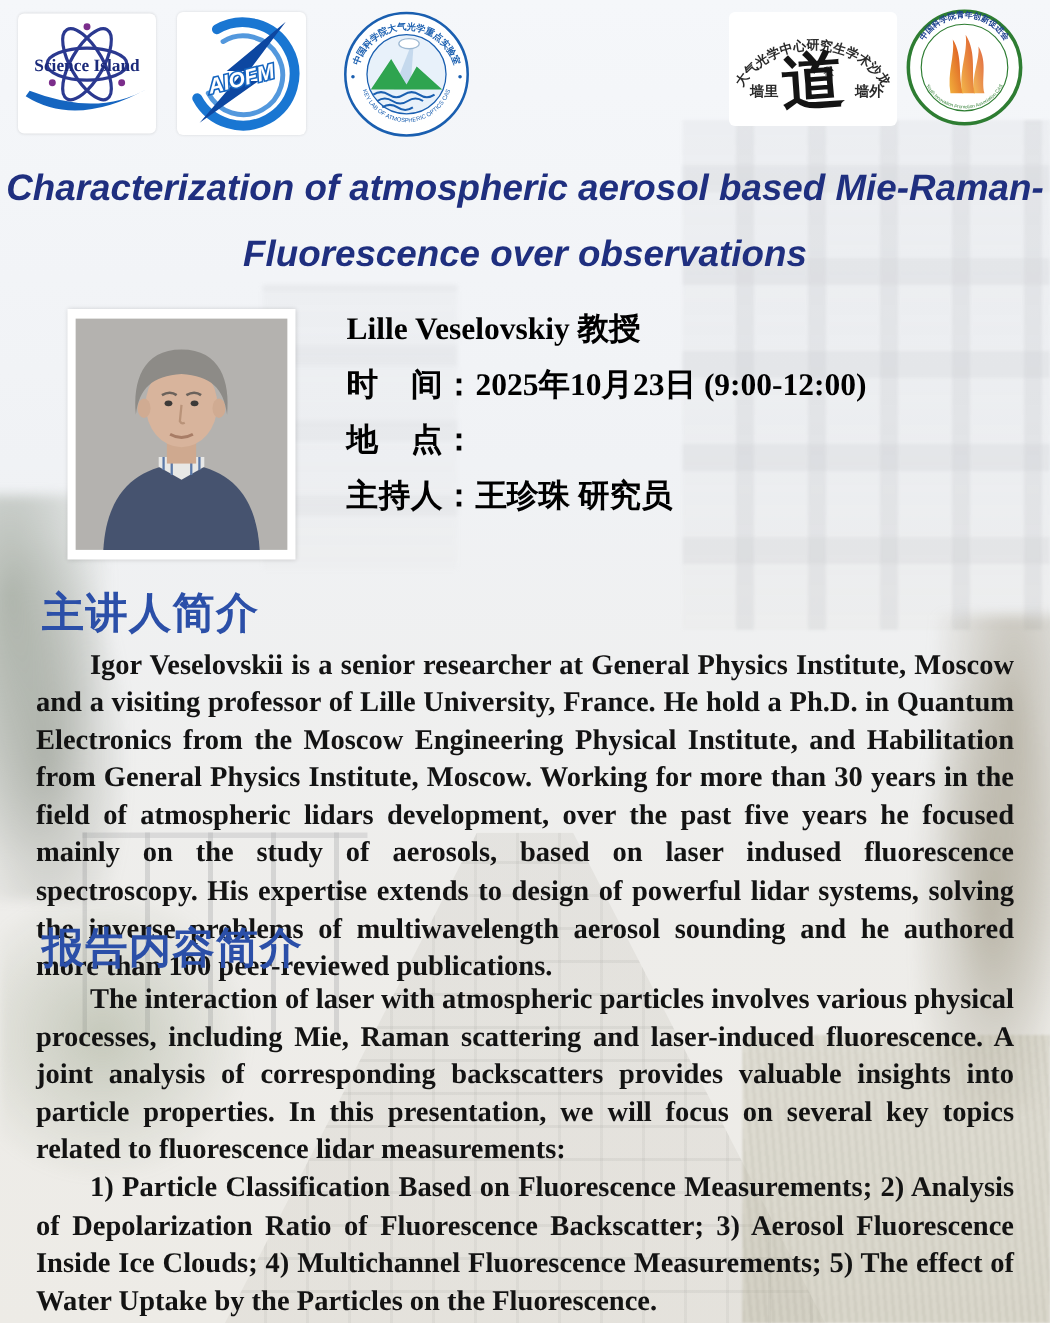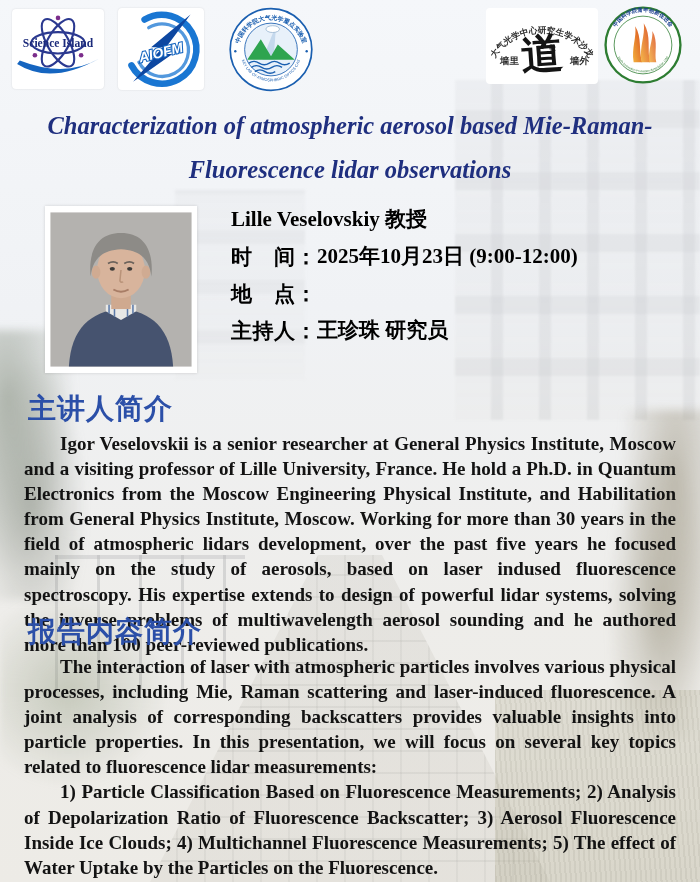--- a/index.html
+++ b/index.html
@@ -55,21 +55,21 @@
   .content{position:absolute;inset:0;z-index:1;}
   .logo{position:absolute;background:#fff;border-radius:4px;box-shadow:0 0 2px rgba(0,0,0,.12);}
   .logo svg{display:block;width:100%;height:100%;}
   .logo-science{left:12px;top:9px;width:92px;height:80px;}
   .logo-aiofm{left:118px;top:8px;width:86px;height:82px;}
   .logo-keylab{left:227px;top:7px;width:88px;height:85px;background:transparent;box-shadow:none;}
   .logo-salon{left:486px;top:8px;width:112px;height:76px;box-shadow:none;}
   .logo-yipa{left:600px;top:6px;width:86px;height:78px;background:transparent;box-shadow:none;}
 
   .title-block{position:absolute;left:0;top:104px;width:700px;text-align:center;color:#1f2f7f;
-    font-family:Liberation Serif, serif;font-weight:bold;font-style:italic;font-size:24.5px;}
+    font-family:Liberation Sans, sans-serif;font-weight:bold;font-style:italic;font-size:24.5px;}
   .title-line{line-height:44px;}
 
   .photo-frame{position:absolute;left:45px;top:206px;width:152px;height:167px;background:#fff;
     box-shadow:0 0 3px rgba(0,0,0,.15);padding:0;}
   .photo-frame svg{display:block;width:100%;height:100%;}
 
   .info-block{position:absolute;left:231px;top:201px;width:460px;}
   .info-row{display:flex;line-height:37px;font-size:21px;font-weight:bold;color:#000;}
   .info-label{font-family:"Liberation Sans",sans-serif;white-space:pre;letter-spacing:.5px;}
   .info-value{font-family:"Liberation Serif",serif;white-space:pre;}
@@ -191,21 +191,21 @@
         <g fill="url(#flame)">
           <path d="M38,72 C35,54 42,40 40,26 C49,40 44,58 49,72 Z"></path>
           <path d="M48,72 C45,52 53,38 51,22 C61,38 55,56 59,72 Z" opacity=".92"></path>
           <path d="M58,72 C56,56 63,44 62,32 C70,46 64,60 67,72 Z" opacity=".85"></path>
         </g>
       </svg>
     </div>
 
     <div class="title-block">
       <div class="title-line">Characterization of atmospheric aerosol based Mie-Raman-</div>
-      <div class="title-line">Fluorescence lidar observations</div>
+      <div class="title-line">Fluorescence over observations</div>
     </div>
 
     <div class="photo-frame">
       <svg viewBox="0 0 140 152">
         <rect x="5" y="5" width="130" height="142" fill="#b4b2af"></rect>
         <path d="M22,147 C24,112 42,96 70,94 C98,96 116,112 118,147 Z" fill="#46536f"></path>
         <path d="M56,96 L70,104 L84,96 L84,90 L56,90 Z" fill="#e8e8e6"></path>
         <g stroke="#5b79a8" stroke-width="1.4">
           <line x1="59" y1="90" x2="59" y2="98"></line>
             <line x1="64" y1="92" x2="64" y2="101"></line>

